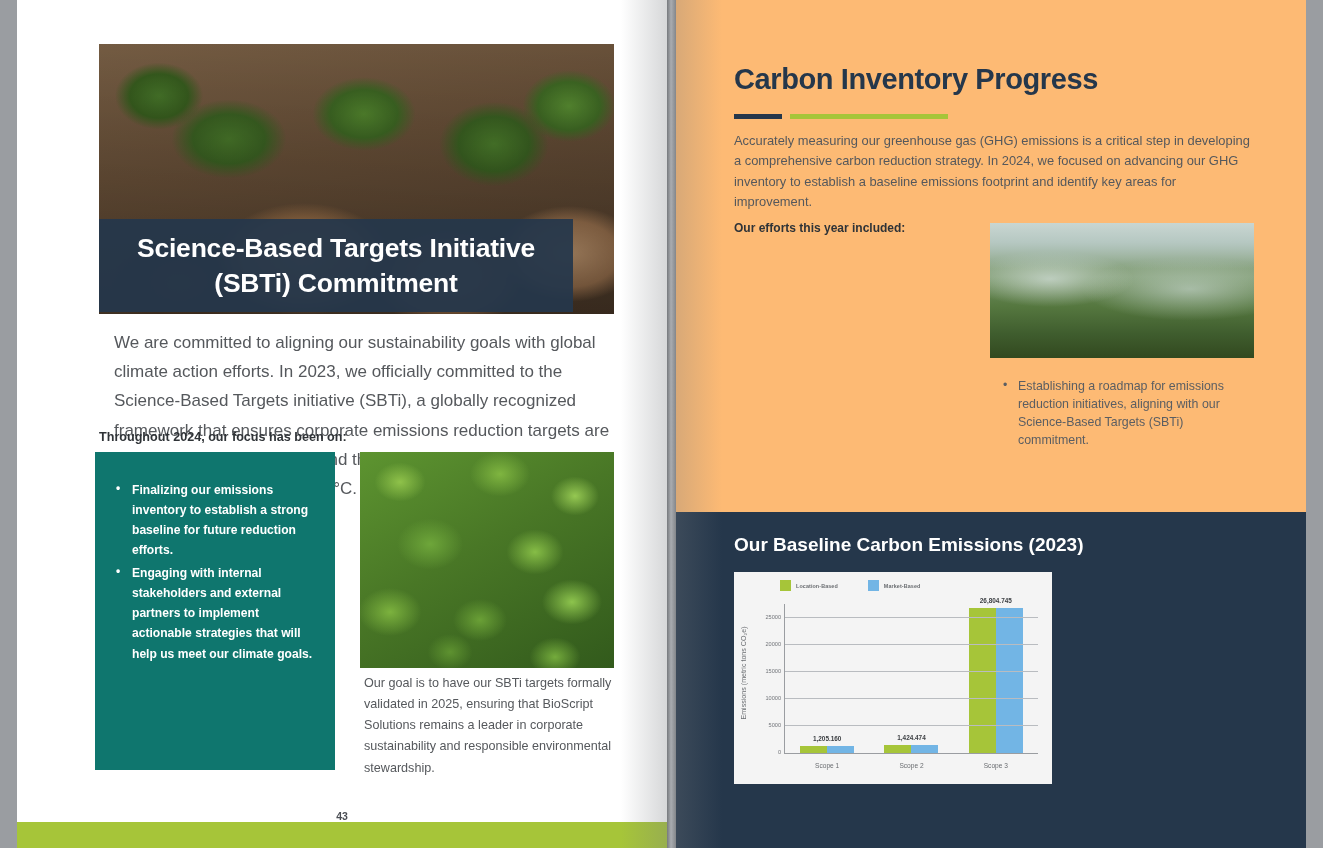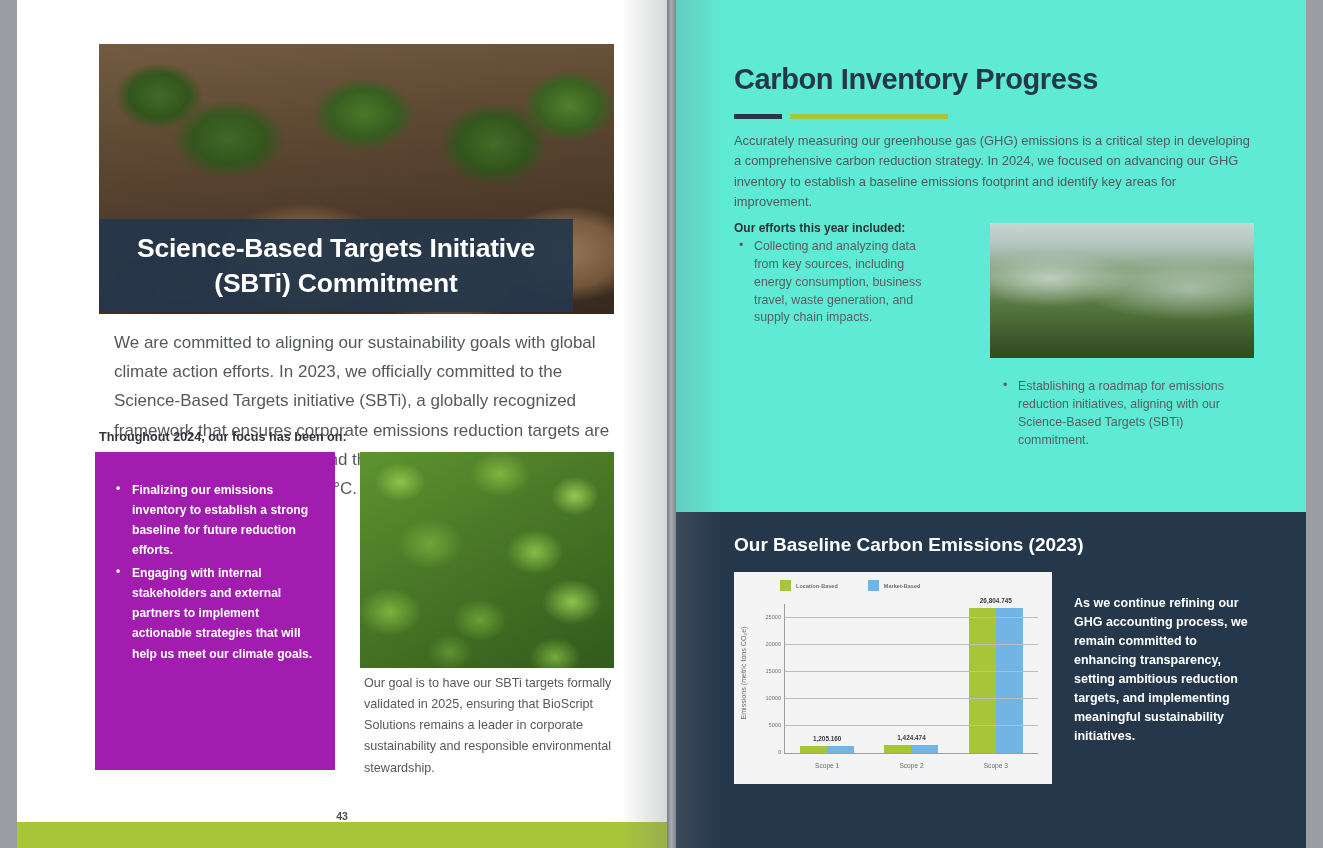--- a/index.html
+++ b/index.html
@@ -20,21 +20,21 @@
   }
 
   
   .page {
     position: absolute;
     top: 0;
     height: 848px;
     overflow: hidden;
   }
   .page-left  { left: 17px;  width: 650px; background: #ffffff; }
-  .page-right { left: 676px; width: 630px; background: #5eead4; }
+  .page-right { left: 676px; width: 630px; background: #fdba74; }
 
   
   .gutter-left {
     position: absolute; top: 0; right: 0; width: 46px; height: 848px;
     background: linear-gradient(to right, rgba(255,255,255,0) 0%, rgba(120,124,128,0.30) 100%);
     pointer-events: none;
   }
   .gutter-right {
     position: absolute; top: 0; left: 0; width: 46px; height: 848px;
     background: linear-gradient(to left, rgba(255,255,255,0) 0%, rgba(120,124,128,0.28) 100%);
@@ -104,21 +104,21 @@
     width: 420px;
     color: #2f3337;
     font-size: 12.6px;
     font-weight: bold;
   }
 
   .dark-box {
     position: absolute;
     left: 78px; top: 452px;
     width: 240px; height: 318px;
-    background: #a21caf;
+    background: #0f766e;
     padding: 28px 18px 20px 14px;
   }
   .dark-box ul { list-style: none; }
   .dark-box li {
     position: relative;
     color: #ffffff;
     font-size: 12.1px;
     font-weight: bold;
     line-height: 1.66;
     padding-left: 23px;
@@ -417,21 +417,20 @@
     <div class="rule-wrap">
       <div class="rule-dark"></div>
       <div class="rule-green"></div>
     </div>
 
     <p class="r-intro">Accurately measuring our greenhouse gas (GHG) emissions is a critical step in developing a comprehensive carbon reduction strategy. In 2024, we focused on advancing our GHG inventory to establish a baseline emissions footprint and identify key areas for improvement.</p>
 
     <p class="efforts-lead">Our efforts this year included:</p>
 
     <ul class="efforts-list">
-      <li>Collecting and analyzing data from key sources, including energy consumption, business travel, waste generation, and supply chain impacts.</li>
     </ul>
 
     <div class="forest-photo">
       <div class="forest-photo-inner"></div>
     </div>
 
     <ul class="roadmap-list">
       <li>Establishing a roadmap for emissions reduction initiatives, aligning with our Science-Based Targets (SBTi) commitment.</li>
     </ul>
 
@@ -492,19 +491,18 @@
             <div class="gridline" style="bottom: 108.364px;">
               <span class="ytick">20000</span>
             </div>
             <div class="gridline" style="bottom: 135.455px;">
               <span class="ytick">25000</span>
             </div>
           </div>
 
       </div>
 
-      <p class="panel-note">As we continue refining our GHG accounting process, we remain committed to enhancing transparency, setting ambitious reduction targets, and implementing meaningful sustainability initiatives.</p>
 
     </div>
 
     <div class="gutter-right"></div>
   </div>
 </div>
 
 </body></html>

